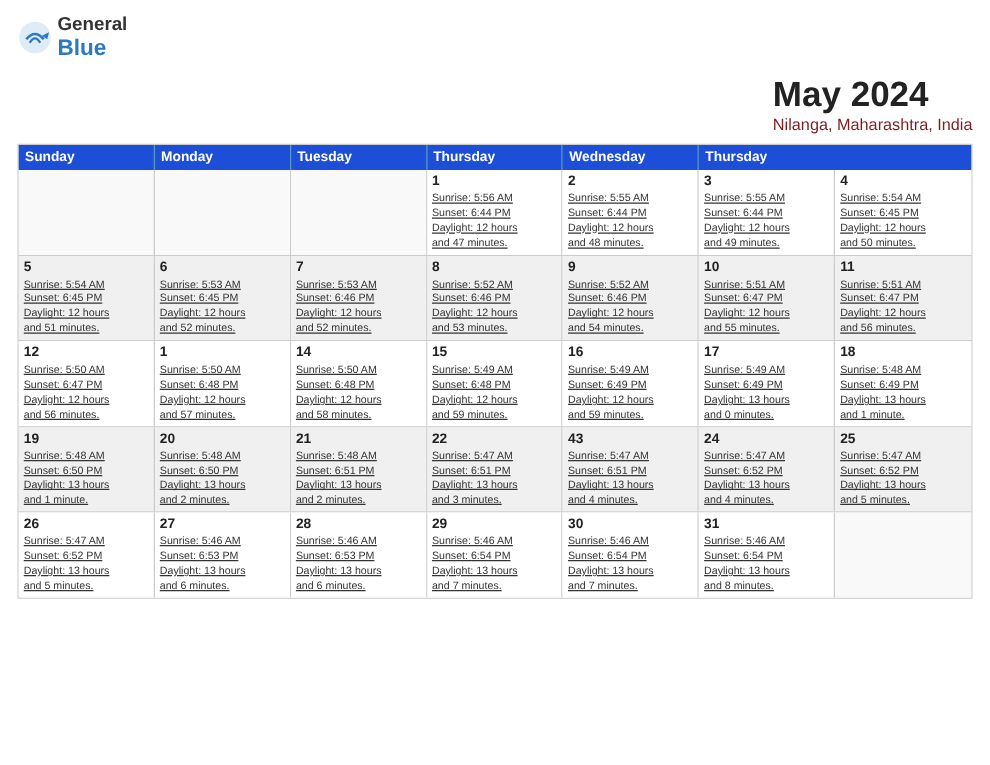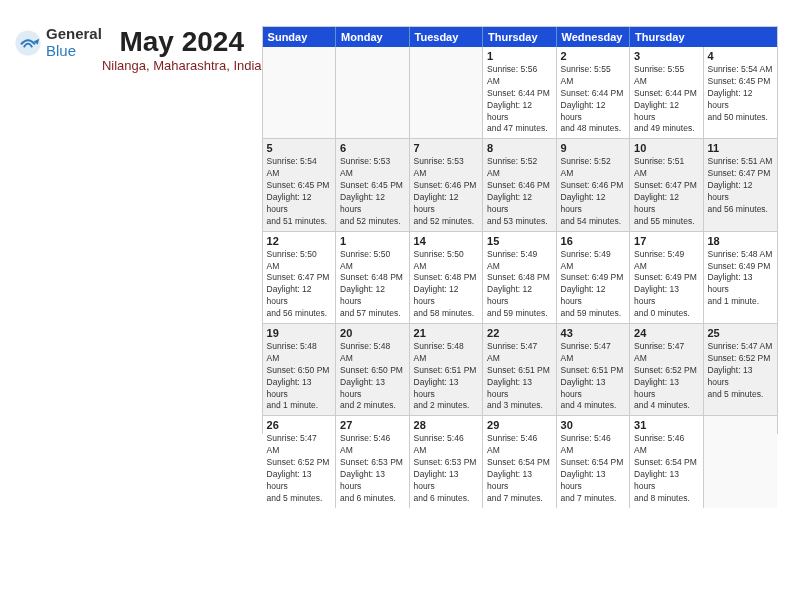--- a/index.html
+++ b/index.html
@@ -6,23 +6,23 @@
     body {
       font-family: Arial, sans-serif;
       background: #fff;
       width: 792px;
       height: 612px;
       overflow: hidden;
     }
     .page {
       width: 792px;
       height: 460px;
-      padding: 26px 14px;
-      display: flex;
-      flex-direction: row;
+      padding: 12px 14px;
+      display: flex;
+      flex-direction: column;
     }
     .header {
       display: flex;
       justify-content: space-between;
       align-items: flex-start;
       margin-bottom: 8px;
     }
     .logo {
       display: flex;
       align-items: center;
@@ -32,30 +32,31 @@
       display: flex;
       flex-direction: column;
       line-height: 1.1;
     }
     .logo-general {
       font-size: 15px;
       font-weight: bold;
       color: #333;
     }
     .logo-blue {
-      font-size: 15px;
-      font-weight: normal;
+      font-size: 18px;
+      font-weight: bold;
       color: #2b7abf;
     }
     .logo-icon {
       width: 28px;
       height: 28px;
     }
     .title-area {
-      text-align: center;
+      text-align: left;
+      margin-top: 48px;
     }
     .main-title {
       font-size: 28px;
       font-weight: bold;
       color: #222;
     }
     .subtitle {
       font-size: 13px;
       color: #7f1d1d;
     }
@@ -106,20 +107,21 @@
     .day-num {
       font-size: 11px;
       font-weight: bold;
       color: #222;
       margin-bottom: 2px;
     }
     .cell-info {
       font-size: 8.5px;
       line-height: 1.4;
       color: #333;
+      text-decoration: underline;
     }
   </style>
 </head>
 <body>
 
 <div class="page">
   <div class="header">
     <div class="logo">
       <svg class="logo-icon" viewBox="0 0 40 40">
         <circle cx="20" cy="20" r="18" fill="#2b7abf" opacity="0.15"></circle>

